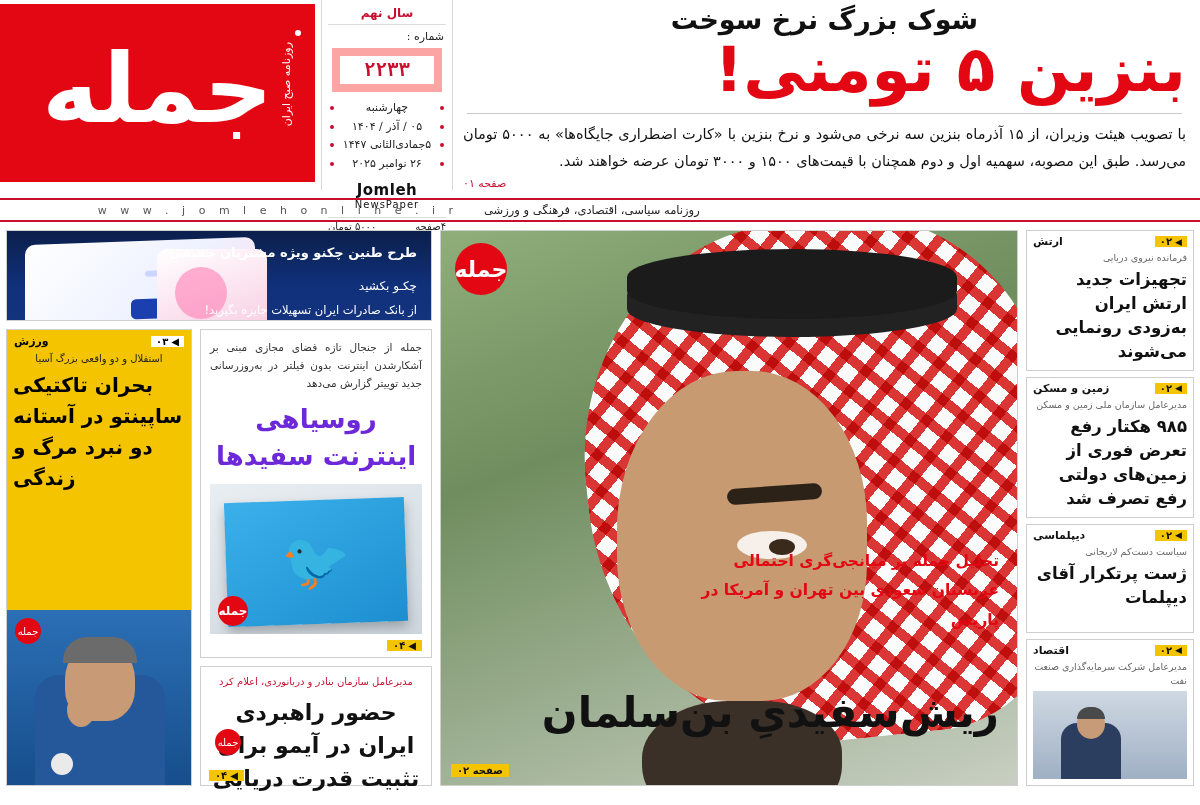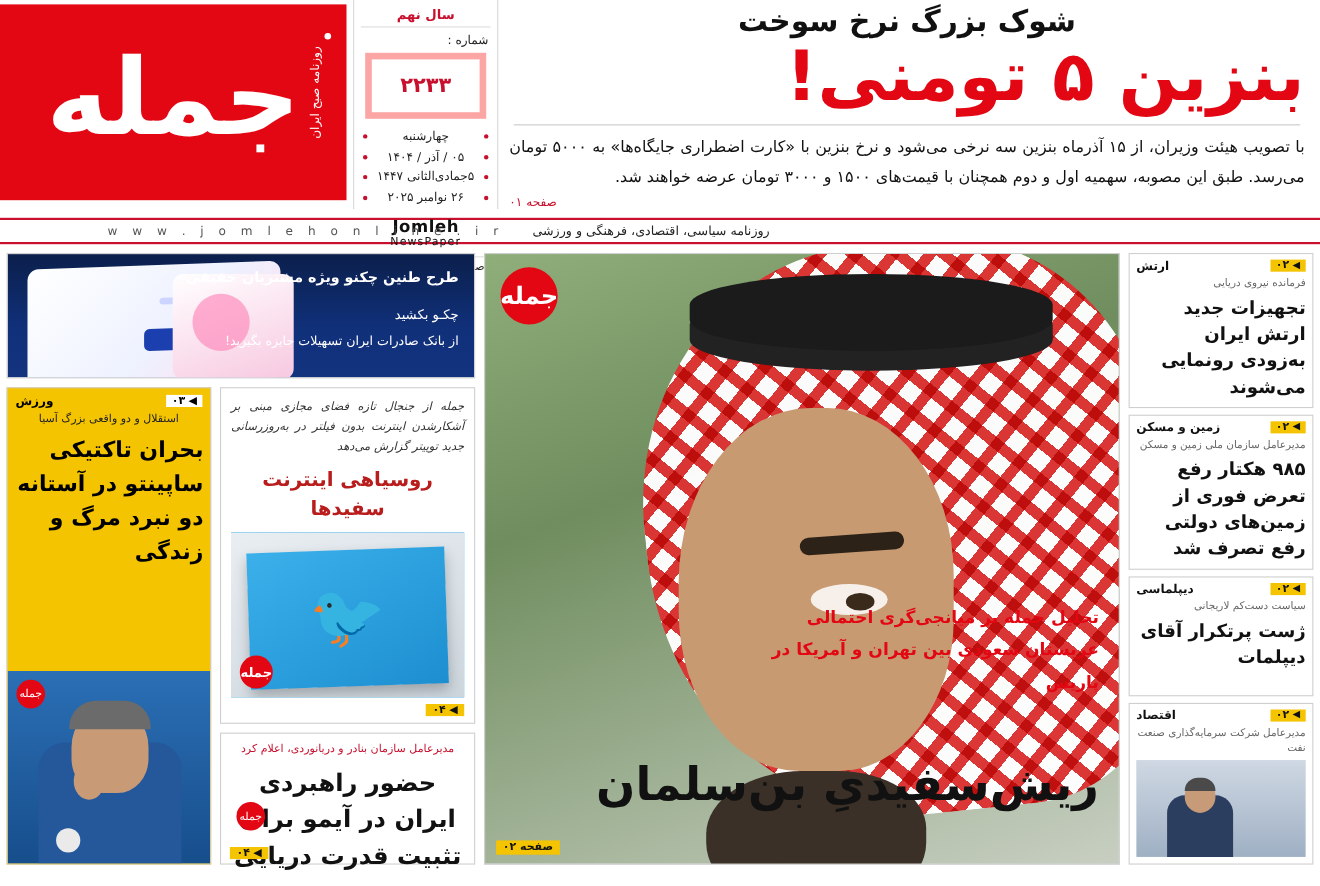--- a/index.html
+++ b/index.html
@@ -33,22 +33,22 @@
 
   
   .meta-col {
     width: 132px; border-left: 1px solid #d8d8d8; border-right: 1px solid #d8d8d8;
     padding: 6px 6px 0 6px; text-align: center; font-size: 11px; color: #222;
     display: flex; flex-direction: column; gap: 3px; height: 190px;
   }
   .meta-year { color: #c8102e; font-size: 12px; font-weight: bold; border-bottom: 1px solid #ddd; padding-bottom: 4px;}
   .meta-num-row { display:flex; justify-content:space-between; font-size: 11px; padding: 2px 2px 0; }
   .meta-num-box {
-    border: 6px solid #fca5a5; color: #c8102e; font-weight: bold; font-size: 19px;
-    padding: 13px 0; margin: 2px 4px;
+    border: 8px solid #fca5a5; color: #c8102e; font-weight: bold; font-size: 19px;
+    padding: 2px 0; margin: 2px 4px; font-family: Liberation Mono, monospace;
   }
   .meta-date { font-size: 11px; line-height: 1.7; padding-top: 2px; text-align: center; }
   .meta-date div { position: relative; }
   .meta-date div::before, .meta-date div::after {
     content: ""; position: absolute; top: 7px; width: 4px; height: 4px; background: #c8102e; border-radius: 50%;
   }
   .meta-date div::before { right: 2px; } .meta-date div::after { left: 2px; }
   .meta-brand { font-size: 15px; font-weight: bold; color: #111; margin-top: 4px; letter-spacing: .5px; }
   .meta-brand small { display:block; font-size: 10px; font-weight: normal; letter-spacing: 1px;}
   .meta-price { border-top: 1px solid #ddd; margin-top: 4px; padding-top: 3px; font-size: 10px; display:flex; justify-content:space-between;}
@@ -125,40 +125,40 @@
     border-radius: 10px; transform: skewY(-2deg);
   }
   .ad-phone2 {
     position: absolute; top: 18px; left: 150px; width: 110px; height: 96px;
     background: linear-gradient(160deg,#ffffff,#f7c8e0); border-radius: 10px;
   }
 
   .lower { display: flex; gap: 8px; flex: 1; }
   .twit-col { flex: 1; display: flex; flex-direction: column; gap: 8px; }
   .twit-box { border: 1px solid #cfcfcf; padding: 8px 9px 6px; flex: 1; position: relative; display:flex; flex-direction:column;}
-  .twit-sub { font-size: 10.5px; color: #333; line-height: 1.75; text-align: justify; font-style: italic; }
-  .twit-title { font-size: 18px; font-weight: bold; color: #b91c1c; line-height: 1.45; margin-top: 8px; text-align:center;}
+  .twit-sub { font-size: 10.5px; color: #333; line-height: 1.75; text-align: justify; }
+  .twit-title { font-size: 26px; font-weight: bold; color: #6d28d9; line-height: 1.45; margin-top: 8px; text-align:center;}
   .twit-img { margin-top: 8px; height: 150px; background: #2aa3e0; position: relative; overflow: hidden; }
   .twit-badge {
     position: absolute; left: 8px; bottom: 8px; width: 30px; height: 30px; border-radius: 50%;
     background: #e30613; color: #fff; font-size: 12px; font-weight: bold;
     display: flex; align-items: center; justify-content: center;
   }
   .pg-tab { background:#f5c400; color:#111; font-size:10px; font-weight:bold; padding:0 6px; display:inline-flex; gap:3px; align-items:center; align-self:flex-start; margin-top:6px;}
   .sea-box { border: 1px solid #cfcfcf; padding: 7px 9px; height: 120px; position: relative; }
   .sea-sub { font-size: 10px; color: #c8102e; text-align: center; line-height:1.6; }
   .sea-title { font-size: 22px; font-weight: bold; line-height: 1.5; color: #111; text-align: center; margin-top: 6px;}
   .sea-badge { position:absolute; left: 14px; bottom: 30px; width: 26px; height:26px; border-radius:50%; background:#e30613; color:#fff; font-size:10px; display:flex;align-items:center;justify-content:center;}
 
   .sport-col { width: 186px; border: 1px solid #cfcfcf; background: #f5c400; position: relative; overflow: hidden; display:flex; flex-direction:column;}
   .sport-top { display:flex; justify-content: space-between; align-items:center; padding: 5px 7px 0;}
   .sport-cat { font-size: 11px; font-weight: bold; }
   .sport-pg { background:#fff; font-size:10px; font-weight:bold; padding:0 5px; display:flex; gap:3px; align-items:center;}
   .sport-sub { font-size: 10px; text-align:center; margin-top: 5px; color:#222;}
-  .sport-title { font-size: 20px; font-weight: bold; text-align: right; line-height: 1.55; margin-top: 6px; padding: 0 6px;}
+  .sport-title { font-size: 20px; font-weight: bold; text-align: left; line-height: 1.55; margin-top: 6px; padding: 0 6px;}
   .sport-photo { margin-top: auto; height: 175px; background: #1a5fa8; position: relative; overflow: hidden;}
   .sport-badge { position:absolute; left:8px; top:8px; width:26px;height:26px;border-radius:50%;background:#e30613;color:#fff;font-size:10px;display:flex;align-items:center;justify-content:center;}
 
   
   .ph-face { position:absolute; background: #b98b6b; border-radius: 50%; }
 </style>
 </head>
 <body>
 
 <div class="page">

